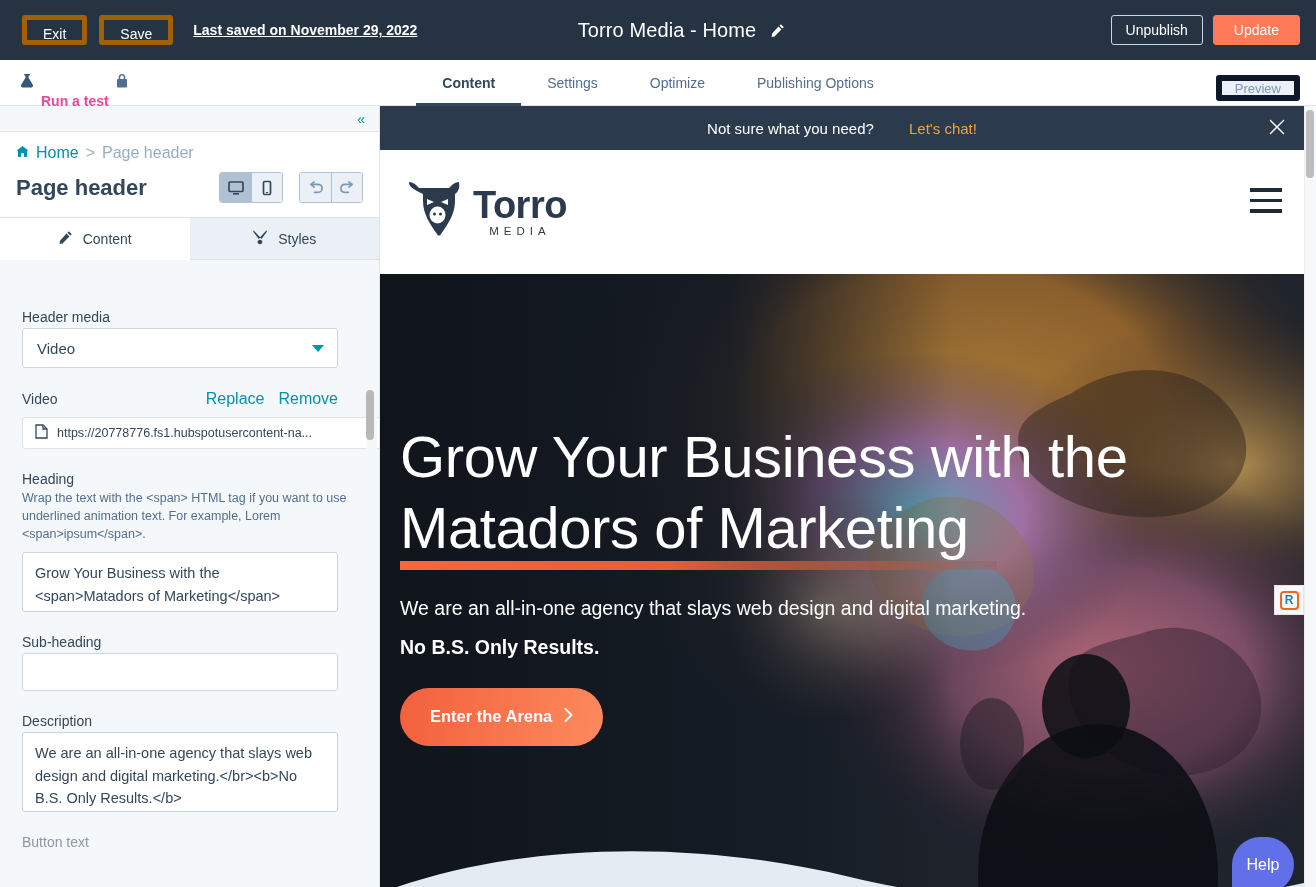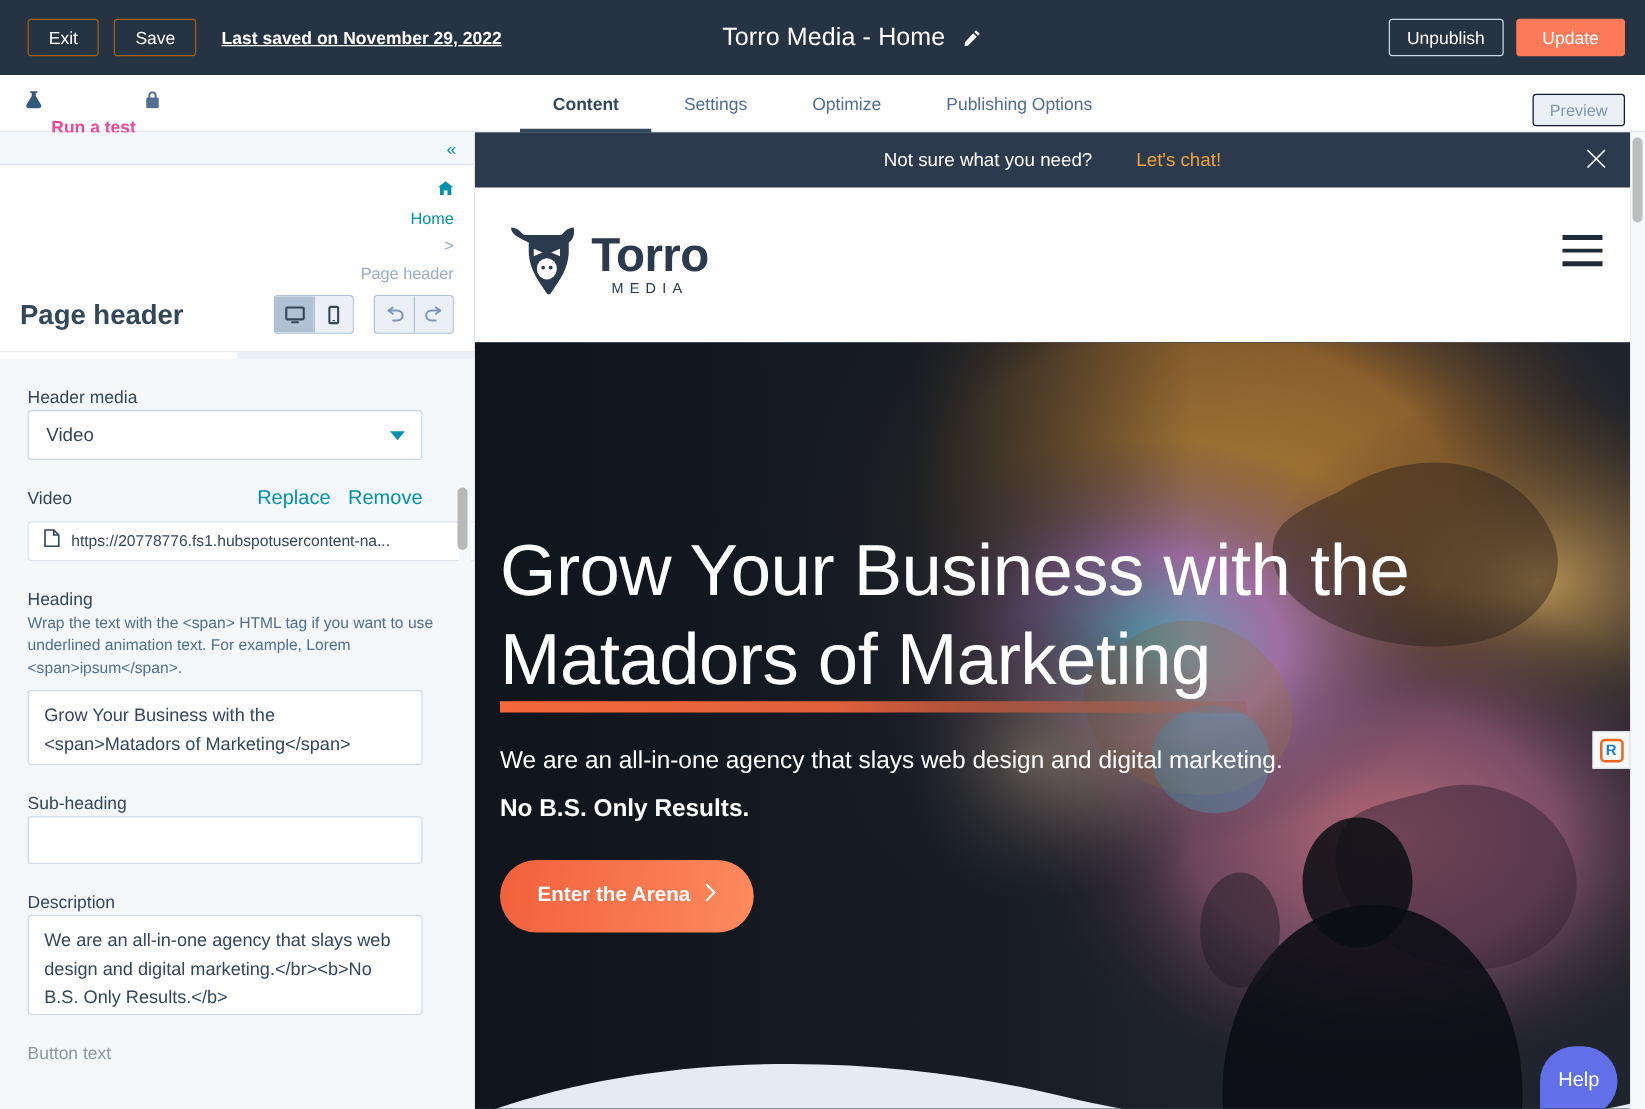--- a/index.html
+++ b/index.html
@@ -12,21 +12,21 @@
   #app { position: relative; width: 1316px; height: 887px; }
 
   
   .topbar {
     position: absolute; left: 0; top: 0; width: 1316px; height: 60px;
     background: #253342;
     display: flex; align-items: center;
   }
   .topbar-left { display: flex; align-items: center; gap: 12px; padding-left: 22px; }
   .tb-btn {
-    background: transparent; border: 1px solid #a16207; color: #fff;
+    background: transparent; border: 5px solid #a16207; color: #fff;
     border-radius: 3px; height: 30px; padding: 0 16px;
     font-size: 14px; font-family: "Liberation Sans", sans-serif;
     cursor: pointer; line-height: 28px;
   }
   .saved-link {
     color: #fff; font-size: 14px; font-weight: bold;
     text-decoration: underline; margin-left: 8px; cursor: pointer;
     white-space: nowrap;
   }
   .topbar-center {
@@ -66,38 +66,38 @@
     position: absolute; left: 0; right: 0; top: 0; height: 46px;
     display: flex; align-items: flex-end; justify-content: center; gap: 0;
   }
   .tab {
     font-size: 14px; color: #506e91; padding: 0 26px 13px 26px;
     cursor: pointer; border-bottom: 3px solid transparent; line-height: 1;
   }
   .tab.active { color: #33475b; font-weight: bold; border-bottom-color: #33475b; }
   .btn-preview {
     position: absolute; right: 16px; top: 15px;
-    background: #eaf0f6; border: 1px solid #0f172a; color: #7c98b6;
+    background: #eaf0f6; border: 6px solid #0f172a; color: #7c98b6;
     border-radius: 3px; height: 26px; padding: 0 13px; font-size: 13px;
     cursor: pointer; font-family: "Liberation Sans", sans-serif;
   }
 
   
   .sidebar {
     position: absolute; left: 0; top: 106px; width: 380px; height: 781px;
     background: #f5f8fa; border-right: 1px solid #dfe3eb; overflow: hidden;
   }
   .collapse-row {
     height: 26px; background: #f5f8fa; border-bottom: 1px solid #dfe3eb;
     display: flex; align-items: center; justify-content: flex-end;
     padding-right: 14px;
   }
   .collapse-chev { color: #0091ae; font-size: 14px; cursor: pointer; line-height: 1; }
   .sidehead { background: #fff; border-bottom: 1px solid #dfe3eb; padding: 12px 16px 14px 16px; }
-  .breadcrumb { display: flex; align-items: flex-end; gap: 7px; font-size: 13px; flex-direction: column; }
+  .breadcrumb { display: flex; align-items: flex-start; gap: 7px; font-size: 16px; }
   .bc-home { color: #0091ae; cursor: pointer; }
   .bc-sep { color: #99acc2; }
   .bc-cur { color: #99acc2; }
   .sidehead-row { display: flex; align-items: center; margin-top: 10px; }
   .sh-title { font-size: 22px; font-weight: bold; color: #33475b; flex: 1; }
   .seg { display: flex; border: 1px solid #b0c1d4; border-radius: 3px; overflow: hidden; }
   .seg-btn {
     width: 31px; height: 29px; display: flex; align-items: center; justify-content: center;
     background: #eaf0f6; cursor: pointer;
   }

